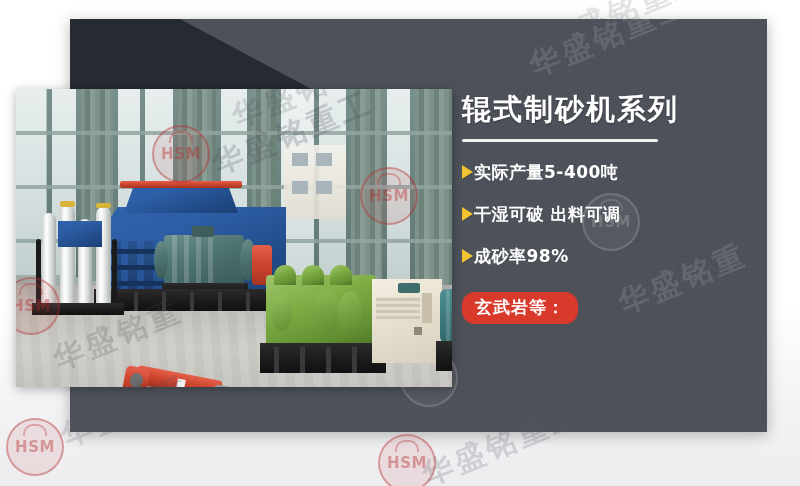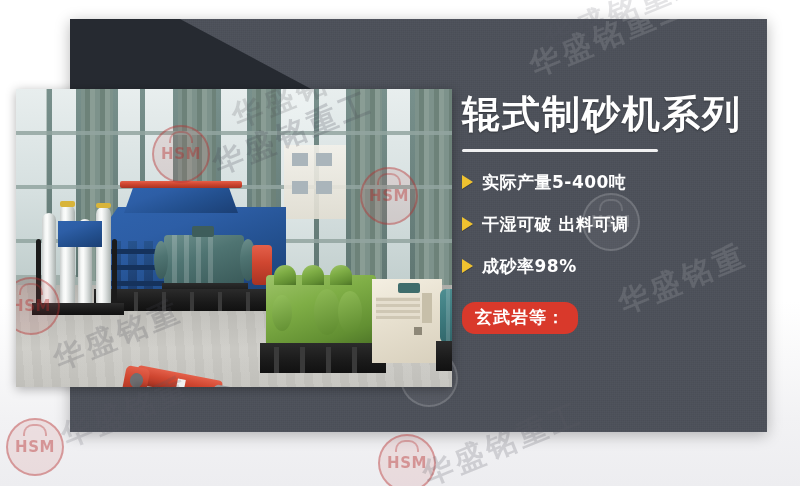--- a/index.html
+++ b/index.html
@@ -74,24 +74,24 @@
   .creamBody{background:linear-gradient(160deg,#f4efe2 0%,#e7e0cf 45%,#d8d0bd 100%);}
   .tealBody{background:linear-gradient(160deg,#4f8f92 0%,#3d7a7e 45%,#2d6064 100%);}
   .motorBody{background:linear-gradient(160deg,#6d8f8c 0%,#4f7472 42%,#3a5a59 100%);}
   .blackBase{background:linear-gradient(180deg,#2b2b2b 0%,#1a1a1a 60%,#111 100%);}
   .redShaft{background:linear-gradient(180deg,#e4604a 0%,#cf4630 45%,#a83322 100%);}
   .cyl{background:linear-gradient(90deg,#c9cdcc 0%,#f4f6f5 22%,#fbfcfb 38%,#dfe3e2 62%,#a9b0ae 100%);
        border-radius:7px 7px 3px 3px;}
 
   
   #txt{position:absolute;left:462px;top:94px;width:296px;}
-  .title{font-size:38px;font-weight:bold;color:#ffffff;letter-spacing:2px;line-height:1.1;
+  .title{font-size:29px;font-weight:bold;color:#ffffff;letter-spacing:2px;line-height:1.1;
          text-shadow:0 1px 2px rgba(0,0,0,.35);}
   .divider{margin-top:13px;width:196px;height:3px;background:#ffffff;opacity:.92;border-radius:2px;}
-  .feat{margin-top:19px;display:flex;align-items:center;gap:9px;}
+  .feat{margin-top:19px;display:flex;align-items:center;gap:1px;}
   .tri{width:0;height:0;border-left:11px solid #f0c330;
        border-top:7px solid transparent;border-bottom:7px solid transparent;flex:none;
        filter:drop-shadow(0 1px 0 rgba(0,0,0,.25));}
   .featTxt{font-size:17px;font-weight:bold;color:#ffffff;letter-spacing:.5px;white-space:nowrap;}
   .badge{display:inline-block;margin-top:24px;background:#d9392b;color:#fff;
          font-size:17px;font-weight:bold;letter-spacing:1px;
          padding:4px 13px 5px;border-radius:13px;}
   .mats{margin-top:11px;font-size:15px;font-weight:bold;color:#ffffff;
         line-height:1.52;letter-spacing:.4px;width:290px;}
 </style>

